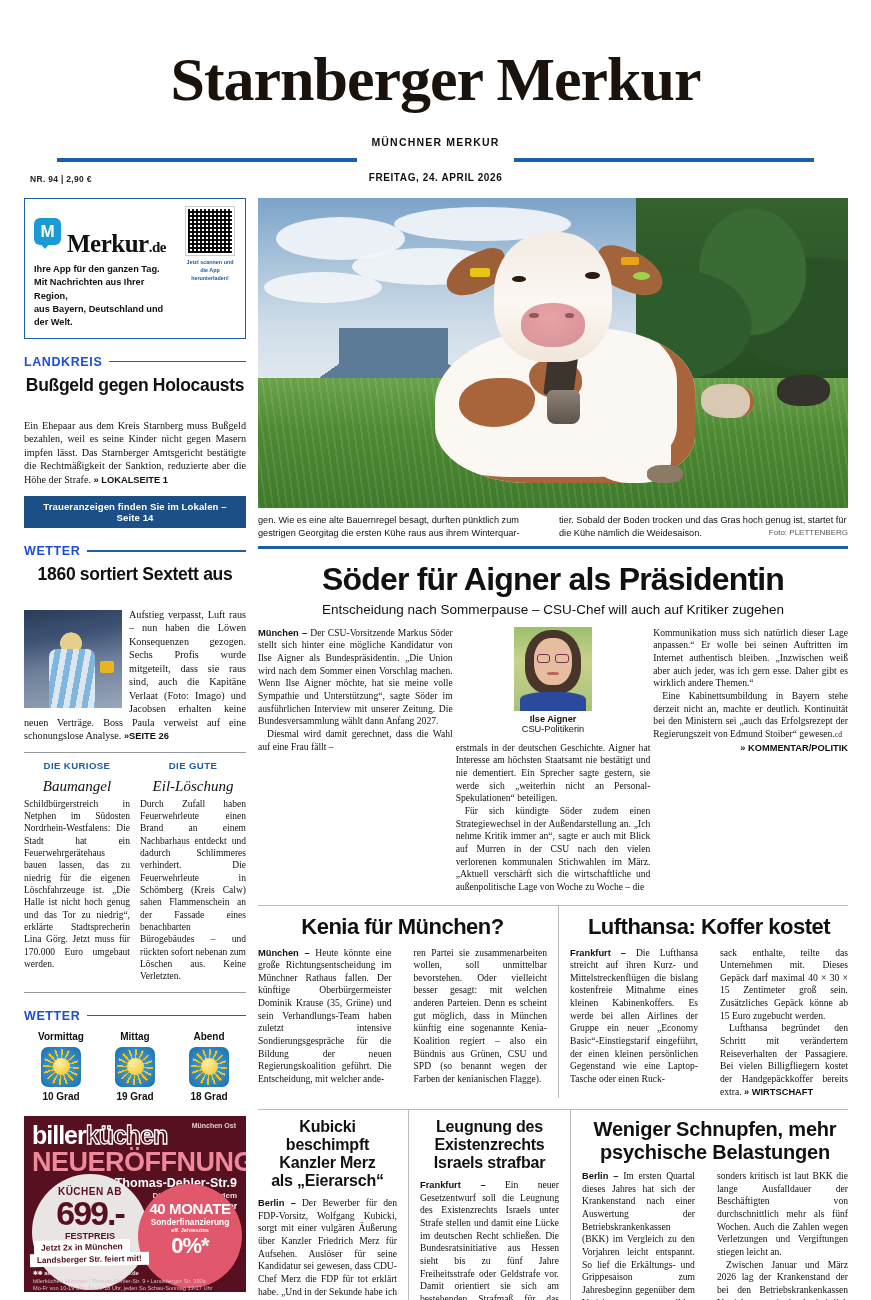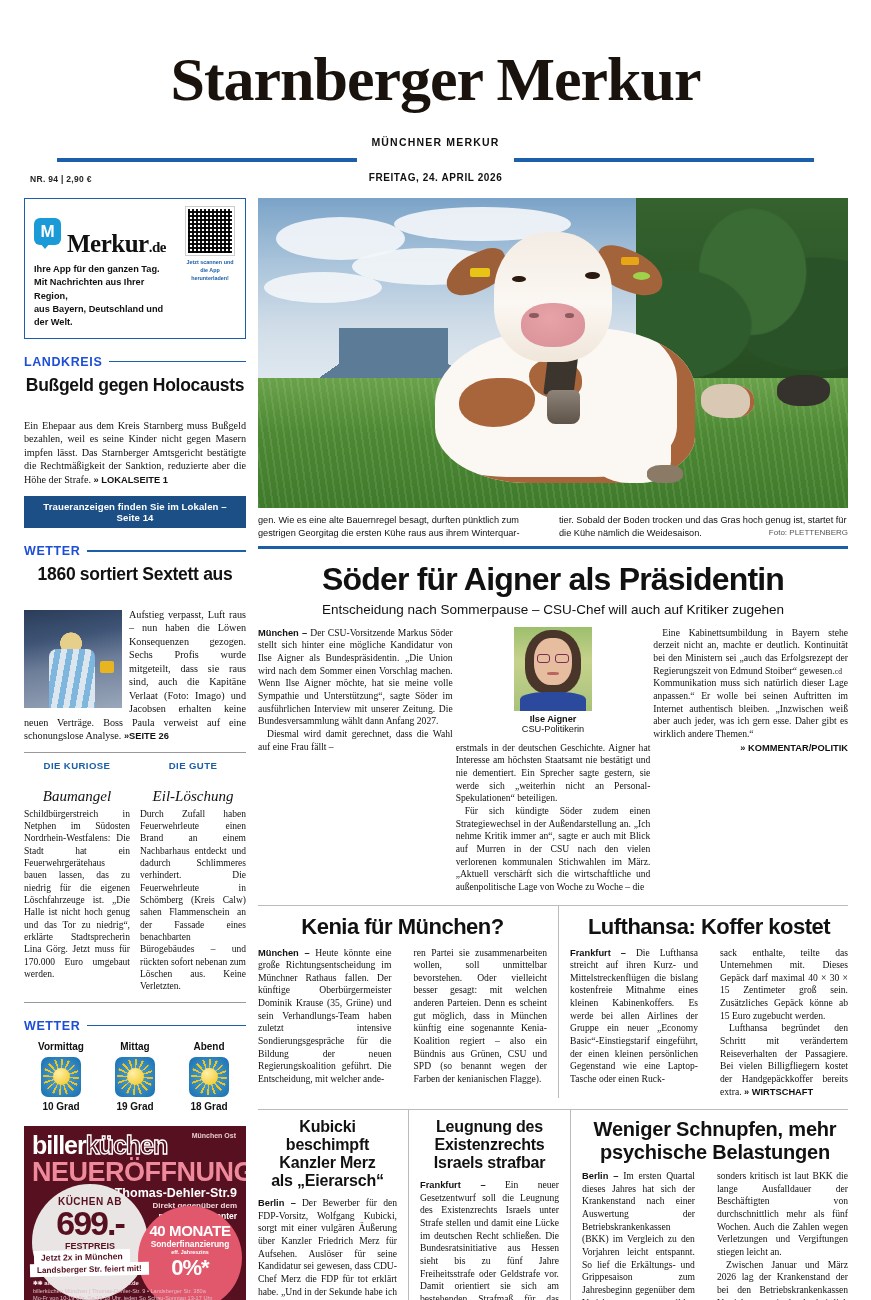--- a/index.html
+++ b/index.html
@@ -142,21 +142,21 @@
   
   .hr-thin { height: 1px; background: #999; margin: 9px 0 0 0; }
   .two-col { display: flex; gap: 10px; margin-top: 7px; }
   .two-col > div { flex: 1; }
   .mini-kicker {
     color: #1a5fa8; font-weight: bold; font-size: 9.6px;
     text-align: center; letter-spacing: 0.4px;
   }
   .mini-title {
     font-family: "Liberation Serif", serif; font-style: italic;
-    font-size: 15px; text-align: center; margin-top: 17px; color: #111;
+    font-size: 15px; text-align: center; margin-top: 7px; color: #111;
   }
   .mini-body {
     font-family: "Liberation Serif", serif; font-size: 9.5px;
     line-height: 1.3; text-align: justify; margin-top: 3px; hyphens: auto;
   }
 
   
   .wetter-row { display: flex; justify-content: space-around; margin-top: 8px; }
   .w-cell { text-align: center; width: 64px; }
   .w-label { font-size: 10px; font-weight: bold; }
@@ -224,21 +224,21 @@
     text-align: center; padding-top: 12px;
   }
   .ad-c1 { font-size: 10px; font-weight: bold; letter-spacing: 0.5px; }
   .ad-price { font-size: 34px; font-weight: bold; letter-spacing: -2px; line-height: 0.95; }
   .ad-c2 { font-size: 9px; font-weight: bold; line-height: 1.2; margin-top: 2px; }
   .ad-plus {
     position: absolute; left: 118px; top: 108px; font-size: 30px;
     font-weight: bold; color: #fff; line-height: 1;
   }
   .ad-circle2 {
-    position: absolute; right: 4px; top: 80px; width: 104px; height: 104px;
+    position: absolute; right: 4px; top: 68px; width: 104px; height: 104px;
     border-radius: 50%; background: #e1586c; color: #fff; text-align: center;
     padding-top: 16px;
   }
   .ad-m1 { font-size: 15px; font-weight: bold; letter-spacing: -0.4px; }
   .ad-m2 { font-size: 8.4px; font-weight: bold; }
   .ad-m3 { font-size: 22px; font-weight: bold; letter-spacing: -1px; }
   .ad-m4 { font-size: 5.4px; font-weight: bold; }
   .ad-ribbon {
     position: absolute; left: 10px; bottom: 38px; background: #fff;
     color: #57101f; font-size: 8.6px; font-weight: bold; padding: 2px 7px;
@@ -640,22 +640,22 @@
             <div class="p-glass-r"></div>
             <div class="p-mouth"></div>
             <div class="p-shirt"></div>
           </div>
           <div class="p-name">Ilse Aigner</div>
           <div class="p-role">CSU-Politikerin</div>
           <div class="art-body" style="margin-top:8px;">erstmals in der deutschen Geschichte. Aigner hat Interesse am höchsten Staatsamt nie bestätigt und nie dementiert. Ein Sprecher sagte gestern, sie werde sich „weiterhin nicht an Personal-Spekulationen“ beteiligen.</div>
           <div class="art-body" style="text-indent:9px;">Für sich kündigte Söder zudem einen Strategiewechsel in der Außendarstellung an. „Ich nehme Kritik immer an“, sagte er auch mit Blick auf Murren in der CSU nach den vielen verlorenen kommunalen Stichwahlen im März. „Aktuell verschärft sich die wirtschaftliche und außenpolitische Lage von Woche zu Woche – die</div>
         </div>
         <div class="art-col">
+          <div class="art-body">Kommunikation muss sich natürlich dieser Lage anpassen.“ Er wolle bei seinen Auftritten im Internet authentisch bleiben. „Inzwischen weiß aber auch jeder, was ich gern esse. Daher gibt es wirklich andere Themen.“</div>
           <div class="art-body" style="text-indent:9px;"><span>Eine Kabinettsumbildung in Bayern stehe derzeit nicht an, machte er deutlich. Kontinuität bei den Ministern sei „auch das Erfolgsrezept der Regierungszeit von Edmund Stoiber“ gewesen.</span><span style="font-size:7.5px">cd</span></div>
-          <div class="art-body">Kommunikation muss sich natürlich dieser Lage anpassen.“ Er wolle bei seinen Auftritten im Internet authentisch bleiben. „Inzwischen weiß aber auch jeder, was ich gern esse. Daher gibt es wirklich andere Themen.“</div>
           <div class="ref" style="text-align:right;margin-top:2px;">» KOMMENTAR/POLITIK</div>
         </div>
       </div>
 
       <div class="hr-gray"></div>
 
       <div style="display:flex;gap:11px;">
         <div style="flex:0 0 289px;">
           <div class="sec-head">Kenia für München?</div>
           <div class="subcols" style="margin-top:7px;">

